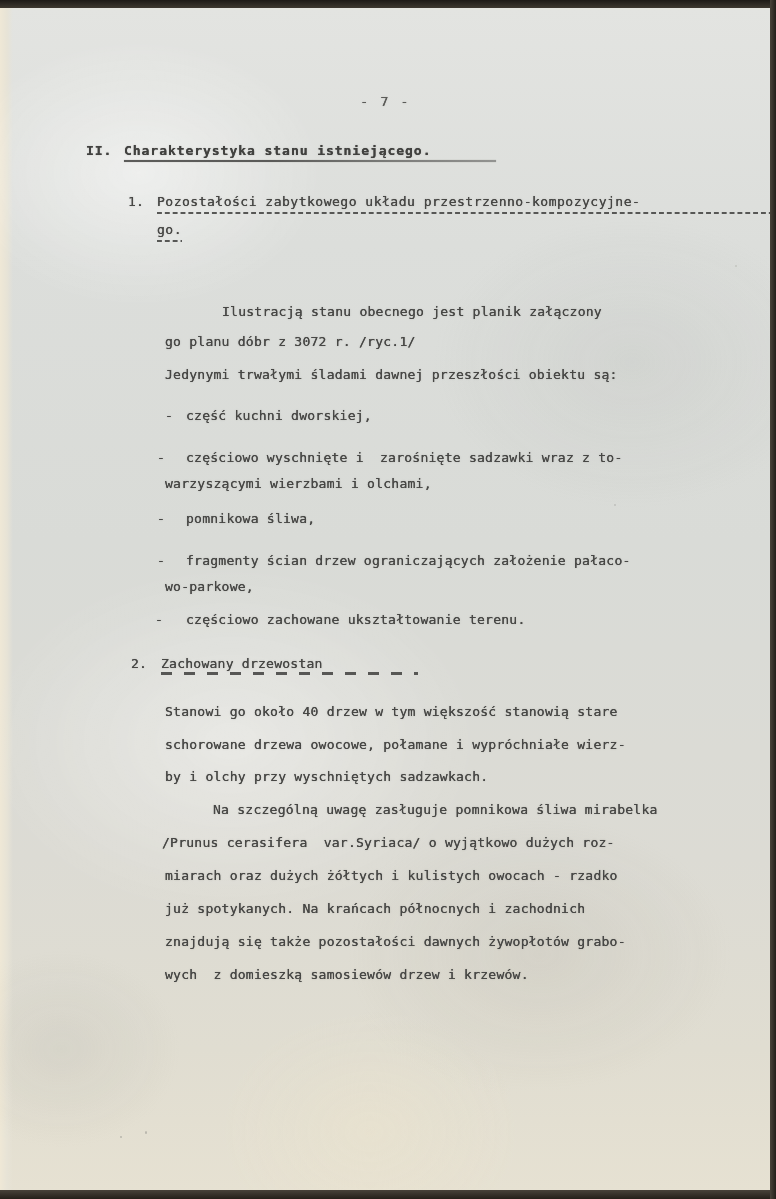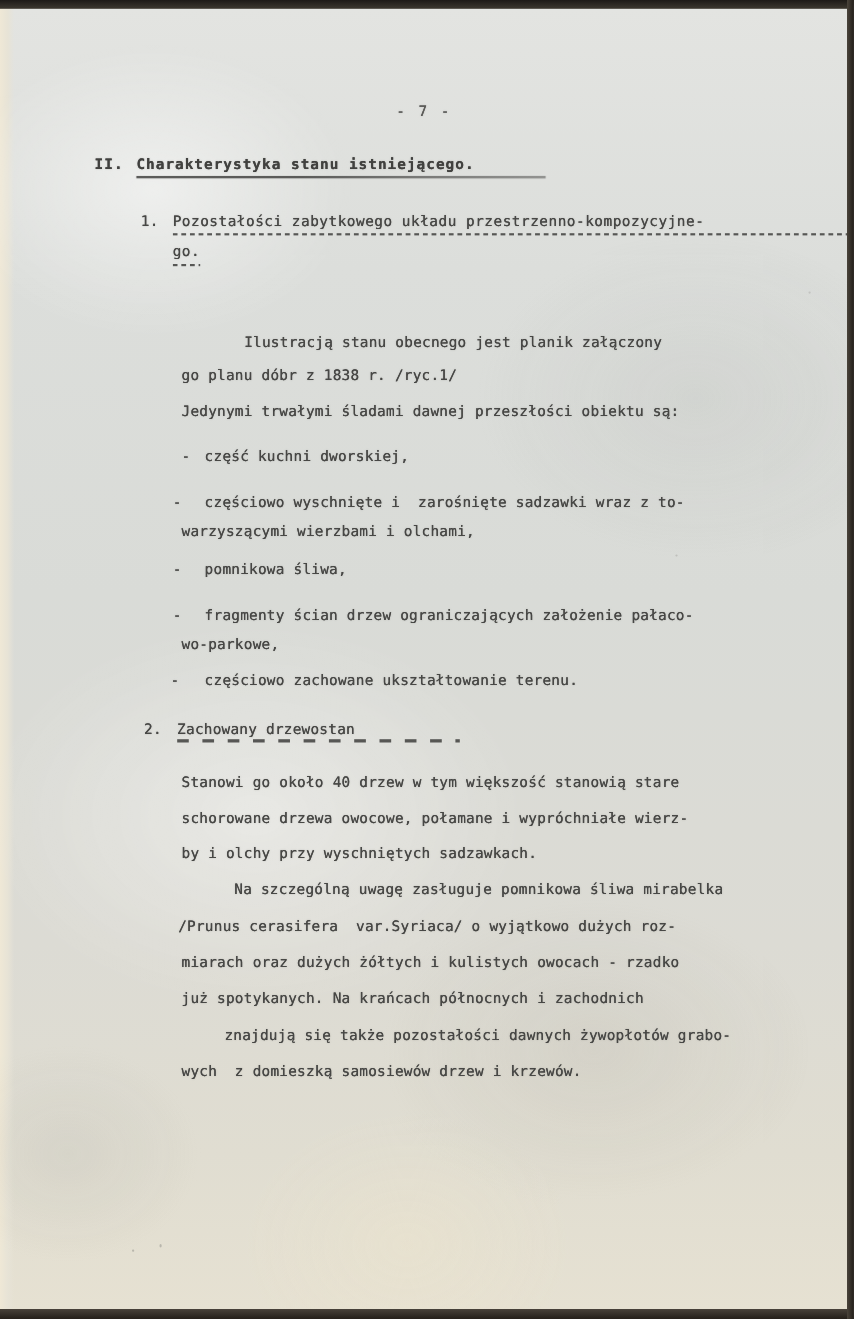--- a/index.html
+++ b/index.html
@@ -148,21 +148,21 @@
       <div class="line" id="folio">- 7 -</div>
 
       <div class="line chapter" style="left:86px; top:137px;">II.</div>
       <div class="line chapter" style="left:124px; top:137px;">Charakterystyka stanu istniejącego.</div>
 
       <div class="line" style="left:128px; top:188px;">1.</div>
       <div class="line" style="left:157px; top:188px; letter-spacing:.45px;">Pozostałości zabytkowego układu przestrzenno-kompozycyjne-</div>
       <div class="line" style="left:157px; top:216px; letter-spacing:.45px;">go.</div>
 
       <div class="line" style="left:222px; top:262px;margin-top:36px;">Ilustracją stanu obecnego jest planik załączony</div>
-      <div class="line" style="left:165px; top:328px;">go planu dóbr z 1838 r. /ryc.1/</div>
+      <div class="line" style="left:165px; top:328px;">go planu dóbr z 3072 r. /ryc.1/</div>
       <div class="line" style="left:165px; top:361px;text-align:right;">Jedynymi trwałymi śladami dawnej przeszłości obiektu są:</div>
 
       <div class="line" style="left:165px; top:402px;">-</div>
       <div class="line" style="left:186px; top:402px;">część kuchni dworskiej,</div>
 
       <div class="line" style="left:157px; top:444px;">-</div>
       <div class="line" style="left:186px; top:444px;">częściowo wyschnięte i  zarośnięte sadzawki wraz z to-</div>
       <div class="line" style="left:165px; top:470px;">warzyszącymi wierzbami i olchami,</div>
 
       <div class="line" style="left:157px; top:505px;">-</div>
@@ -178,21 +178,21 @@
       <div class="line" style="left:131px; top:650px;">2.</div>
       <div class="line" style="left:161px; top:650px;">Zachowany drzewostan</div>
 
       <div class="line" style="left:165px; top:698px;">Stanowi go około 40 drzew w tym większość stanowią stare</div>
       <div class="line" style="left:165px; top:731px;text-align:right;">schorowane drzewa owocowe, połamane i wypróchniałe wierz-</div>
       <div class="line" style="left:165px; top:763px;">by i olchy przy wyschniętych sadzawkach.</div>
       <div class="line" style="left:165px; top:796px;padding-left:48px;">Na szczególną uwagę zasługuje pomnikowa śliwa mirabelka</div>
       <div class="line" style="left:162px; top:829px;">/Prunus cerasifera  var.Syriaca/ o wyjątkowo dużych roz-</div>
       <div class="line" style="left:165px; top:862px;">miarach oraz dużych żółtych i kulistych owocach - rzadko</div>
       <div class="line" style="left:165px; top:895px;">już spotykanych. Na krańcach północnych i zachodnich</div>
-      <div class="line" style="left:165px; top:928px;margin-left:39px;">znajdują się także pozostałości dawnych żywopłotów grabo-</div>
+      <div class="line" style="left:165px; top:928px;">znajdują się także pozostałości dawnych żywopłotów grabo-</div>
       <div class="line" style="left:165px; top:961px;">wych  z domieszką samosiewów drzew i krzewów.</div>
 
     </div>
 
     <div class="rule-solid" style="left:124px; top:153px; width:372px;"></div>
     <div class="rule-dash" style="left:157px; top:205px; width:614px;"></div>
     <div class="rule-dash" style="left:157px; top:233px; width:25px;"></div>
     <div class="rule-dash wide" style="left:161px; top:665px; width:257px;"></div>
 
     <div class="speck" style="left:120px; top:1129px; width:2px; height:2px;"></div>

